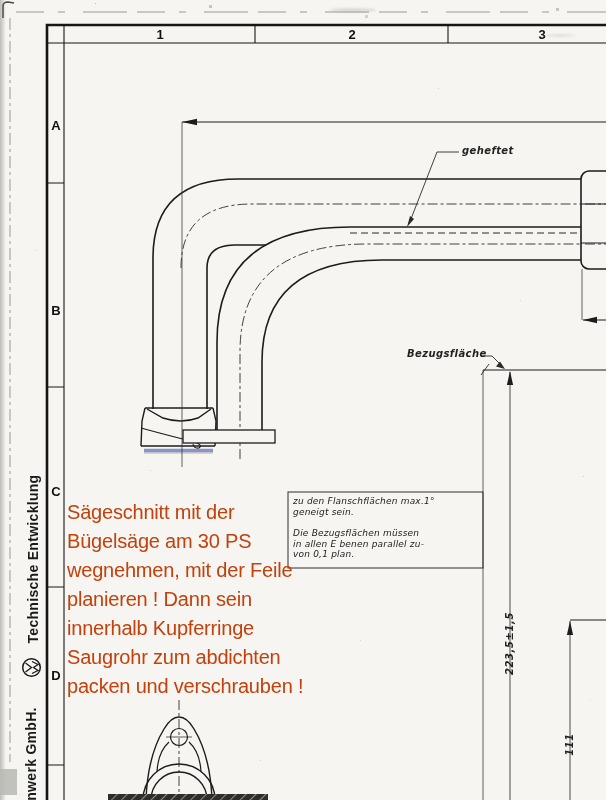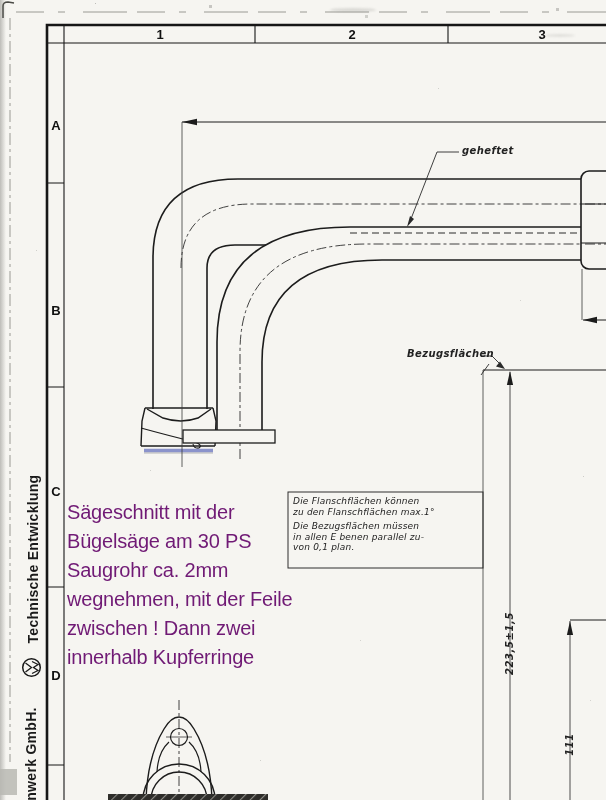--- a/index.html
+++ b/index.html
@@ -28,25 +28,25 @@
   .dim-rot{
     font:italic 10px "DejaVu Sans", sans-serif;
     color:#222; letter-spacing:.6px; text-align:center;
     transform:rotate(-90deg);
   }
   .notebox-text{
     font:italic 9px "DejaVu Sans", sans-serif;
     color:#222; line-height:10.5px; letter-spacing:.2px;
     white-space:nowrap;
   }
-  .notebox-text .para2{margin-top:4px;}
+  .notebox-text .para2{margin-top:11px;}
   .handnote{
     font:20px "Liberation Sans", sans-serif;
     letter-spacing:-0.2px;
-    color:#701a75; line-height:29px; white-space:nowrap;
+    color:#c2410c; line-height:29px; white-space:nowrap;
   }
   .side-text{
     font:bold 14px "Liberation Sans", sans-serif;
     color:#1a1a1a; text-align:center; white-space:nowrap;
     transform:rotate(-90deg); letter-spacing:.3px;
   }
   .edge-strip{
     left:0;top:0;width:6px;height:800px;
     background:linear-gradient(90deg, rgba(120,120,115,.45), rgba(120,120,115,0));
   }
@@ -196,40 +196,41 @@
   <div class="abs grid-num" style="left:130px;top:27px;width:60px;">1</div>
   <div class="abs grid-num" style="left:322px;top:27px;width:60px;">2</div>
   <div class="abs grid-num" style="left:512px;top:27px;width:60px;">3</div>
 
   <div class="abs row-letter" style="left:48px;top:118px;">A</div>
   <div class="abs row-letter" style="left:48px;top:303px;">B</div>
   <div class="abs row-letter" style="left:48px;top:484px;">C</div>
   <div class="abs row-letter" style="left:48px;top:668px;">D</div>
 
   <div class="abs anno" style="left:462px;top:145px;font-weight:bold;">geheftet</div>
-  <div class="abs anno" style="left:407px;top:348px;font-weight:bold;">Bezugsflächen</div>
+  <div class="abs anno" style="left:407px;top:348px;font-weight:bold;">Bezugsfläche</div>
 
   <div class="abs dim-rot" style="left:464px;top:638px;width:90px;font-weight:bold;">223,5±1,5</div>
   <div class="abs dim-rot" style="left:549px;top:739px;width:40px;font-weight:bold;">111</div>
 
   <div class="abs notebox-text" style="left:293px;top:496px;width:186px;">
-    <div>Die Flanschflächen können</div>
     <div>zu den Flanschflächen  max.1°</div>
+    <div>geneigt  sein.</div>
     <div class="para2">Die Bezugsflächen  müssen</div>
     <div>in allen E benen  parallel   zu-</div>
     <div>von  0,1  plan.</div>
   </div>
 
   <div class="abs handnote" style="left:67px;top:498px;">
     <div>Sägeschnitt mit der</div>
     <div>Bügelsäge am 30 PS</div>
-    <div>Saugrohr ca. 2mm</div>
     <div>wegnehmen, mit der Feile</div>
-    <div>zwischen ! Dann zwei</div>
+    <div>planieren ! Dann sein</div>
     <div>innerhalb Kupferringe</div>
+    <div>Saugrohr zum abdichten</div>
+    <div>packen und verschrauben !</div>
   </div>
 
   <div class="abs side-text" style="left:-62px;top:551px;width:190px;">Technische Entwicklung</div>
   <svg class="abs" style="left:21px;top:657px;transform:rotate(-90deg);" width="21" height="21" viewBox="0 0 21 21">
     <circle cx="10.5" cy="10.5" r="8.8" fill="none" stroke="#1a1a1a" stroke-width="1.5"></circle>
     <path d="M6,4.5 L10.5,10.5 L15,4.5" fill="none" stroke="#1a1a1a" stroke-width="1.3"></path>
     <path d="M4.5,11 L7.5,17 L10.5,12.5 L13.5,17 L16.5,11" fill="none" stroke="#1a1a1a" stroke-width="1.3"></path>
   </svg>
   <div class="abs side-text" style="left:-44px;top:750px;width:150px;">enwerk GmbH.</div>
 

